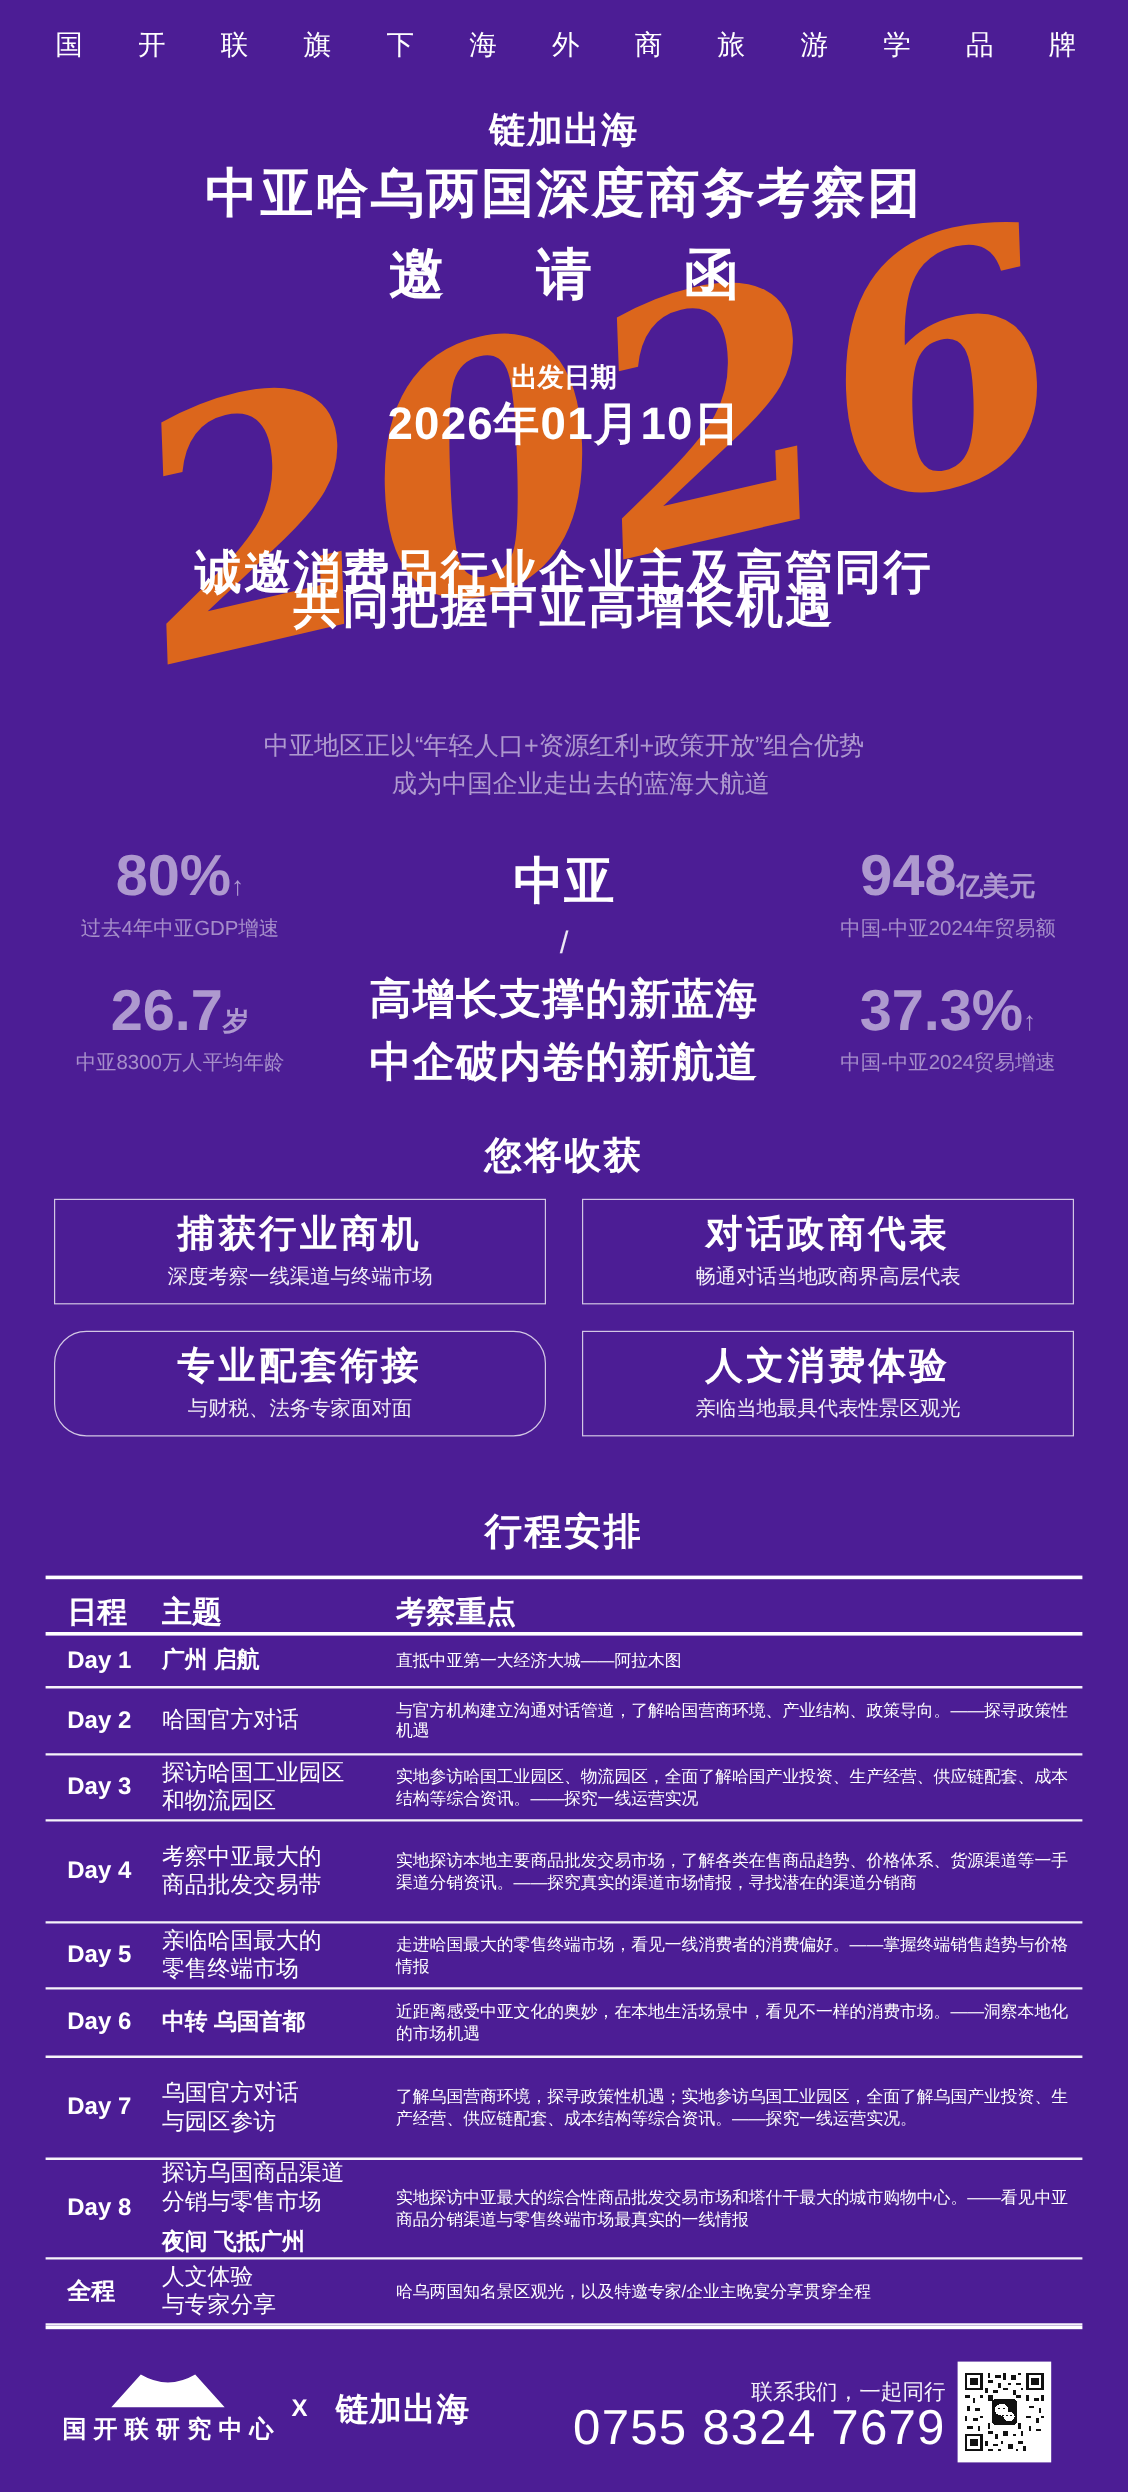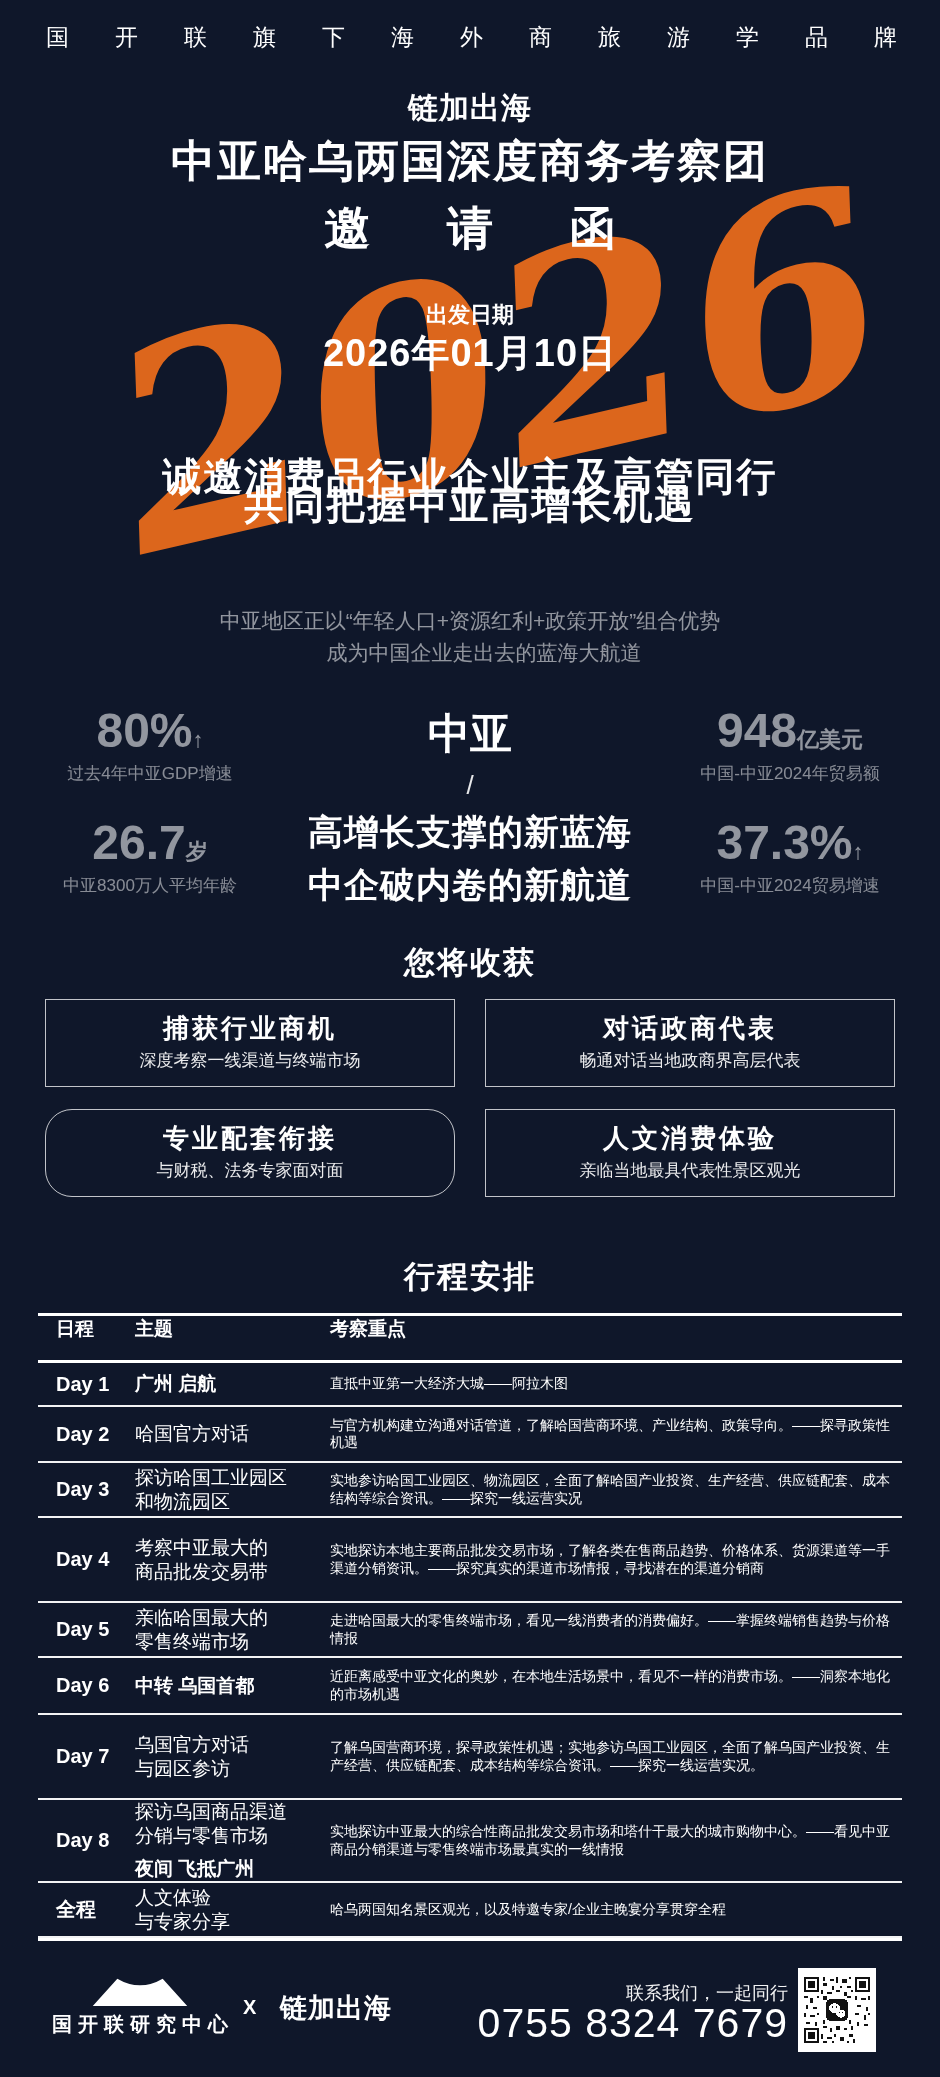--- a/index.html
+++ b/index.html
@@ -1,20 +1,20 @@
 <!DOCTYPE html>
 <html><head>
 <meta charset="utf-8">
 <style>
   * { margin:0; padding:0; box-sizing:border-box; }
   html,body { background:#7a0a20; }
   body { font-family:"Liberation Sans", sans-serif; }
   .poster {
     position:relative; width:940px; height:2077px; margin:0 auto;
-    background:#0f172a; color:#fff; overflow:hidden;
+    background:#4c1d95; color:#fff; overflow:hidden;
   }
   .abs { position:absolute; }
   .ctr { left:0; width:940px; text-align:center; }
 
   
   .brand-strip {
     top:22px; font-size:23px; font-weight:400; color:#fff;
     letter-spacing:46px; text-indent:46px; white-space:nowrap;
   }
 
@@ -52,32 +52,32 @@
   .stats-center .l1 { margin-top:8px; font-size:35px; font-weight:900; letter-spacing:1px; }
   .stats-center .l2 { margin-top:6px; font-size:35px; font-weight:900; letter-spacing:1px; }
 
   
   .benefits-heading { top:942px; font-size:31px; font-weight:900; letter-spacing:2px; }
   .benefit {
     position:absolute; width:410px; height:88px;
     border:1px solid rgba(255,255,255,.75);
     display:flex; flex-direction:column; align-items:center; justify-content:center;
   }
-  .benefit .bt { font-size:26px; font-weight:900; letter-spacing:3px; line-height:1.1; }
+  .benefit .bt { font-size:31px; font-weight:900; letter-spacing:3px; line-height:1.1; }
   .benefit .bd { margin-top:6px; font-size:17px; color:rgba(255,255,255,.92); }
   .benefit.b0 { left:45px;  top:999px; }
   .benefit.b1 { left:485px; top:999px; }
   .benefit.b2 { left:45px;  top:1109px;border-radius:27px; }
   .benefit.b3 { left:485px; top:1109px; }
 
   
   .it-heading { top:1256px; font-size:31px; font-weight:900; letter-spacing:2px; }
   .it-table { left:38px; top:1313px; width:864px; }
   .rule3 { height:3px; background:#fff; }
-  .it-head { display:flex; align-items:flex-start; min-height:44px; font-size:19px; font-weight:700; }
+  .it-head { display:flex; align-items:flex-end; min-height:44px; font-size:25px; font-weight:700; }
   .it-row { display:flex; align-items:center; border-bottom:2px solid rgba(255,255,255,.95); }
   .it-row:last-child { border-bottom:none; }
   .c1 { width:97px; padding-left:18px; flex:none; }
   .c2 { width:195px; flex:none; }
   .c3 { flex:1; padding-right:6px; }
   .it-row .c1 { font-size:20px; font-weight:700; align-self:center; }
   .it-row .c2 { font-size:19px; line-height:1.25; white-space:pre-line; }
   .it-row .c3 { font-size:14px; line-height:1.25; }
   .it-row .c2.bold, .topic-extra { font-weight:700; }
   .topic-extra { margin-top:9px; font-size:19px; }

